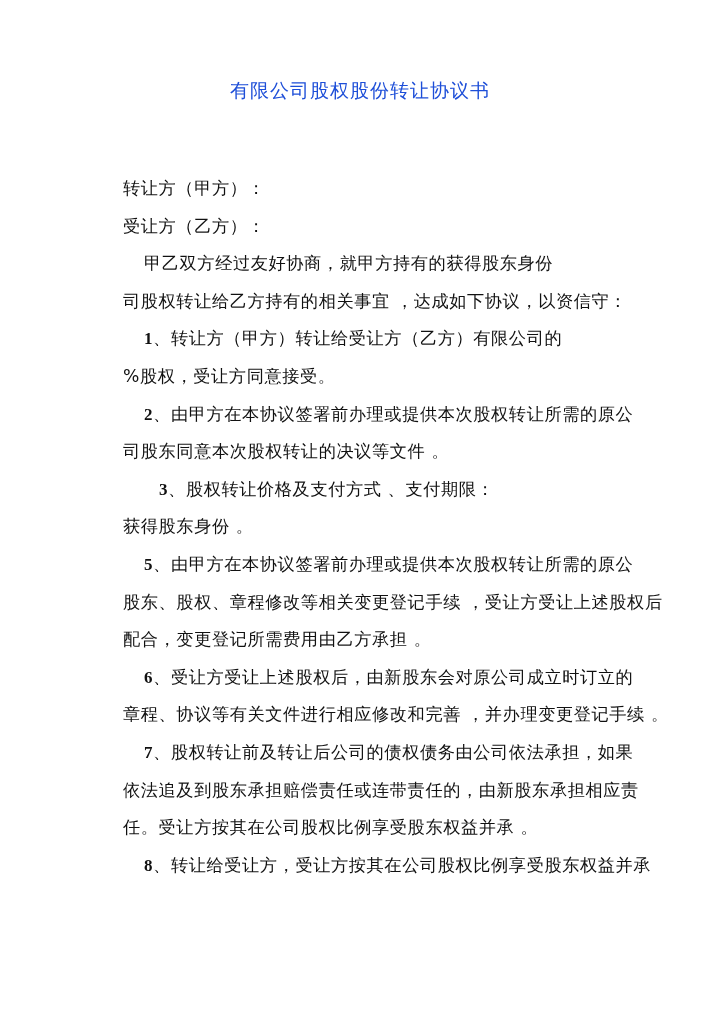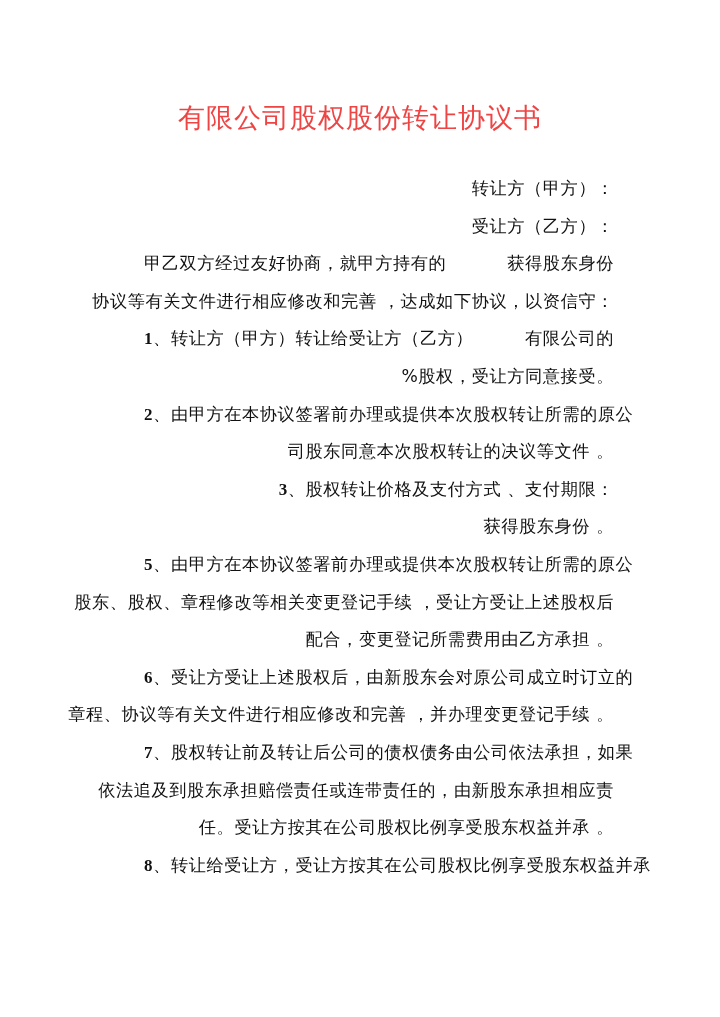--- a/index.html
+++ b/index.html
@@ -18,44 +18,43 @@
     .page {
       position: absolute;
       left: 0; top: 0;
       width: 720px;
       height: 1017px;
       background: #ffffff;
     }
     .title {
       position: absolute;
       left: 0;
-      top: 100px;
+      top: 78px;
       width: 720px;
       text-align: center;
       font-family: "DejaVu Serif", "Liberation Serif", serif;
-      font-size: 27px;
+      font-size: 19px;
       letter-spacing: 1px;
-      color: #ef4444;
+      color: #1d4ed8;
     }
     .body {
       position: absolute;
       left: 108px;
       top: 170px;
       width: 506px;
       font-size: 17.2px;
       line-height: 37.6px;
       letter-spacing: 0.6px;
     }
     .line {
       white-space: nowrap;
       height: 37.6px;
       display: flex;
-      justify-content: space-between;
     }
-    .line.left { justify-content: flex-end; }
+    .line.left { justify-content: flex-start; margin-left: 15px; }
     .indent { padding-left: 36px; }
     .num {
       font-family: "Liberation Serif", "DejaVu Serif", serif;
       font-weight: bold;
       font-size: 17px;
     }
   </style>
 </head>
 <body>
 
@@ -70,21 +69,21 @@
     </div>
     <div class="line left">
       <span>受让方（乙方）：</span>
     </div>
 
     <div class="line indent">
       <span>甲乙双方经过友好协商，就甲方持有的</span>
       <span>获得股东身份</span>
     </div>
     <div class="line left">
-      <span>协议等有关文件进行相应修改和完善 ，达成如下协议，以资信守：</span>
+      <span>司股权转让给乙方持有的相关事宜 ，达成如下协议，以资信守：</span>
     </div>
 
     <div class="line indent">
       <span><span class="num">1</span><span>、转让方（甲方）转让给受让方（乙方）</span></span>
       <span>有限公司的</span>
     </div>
     <div class="line left">
       <span>%股权，受让方同意接受。</span>
     </div>
 

